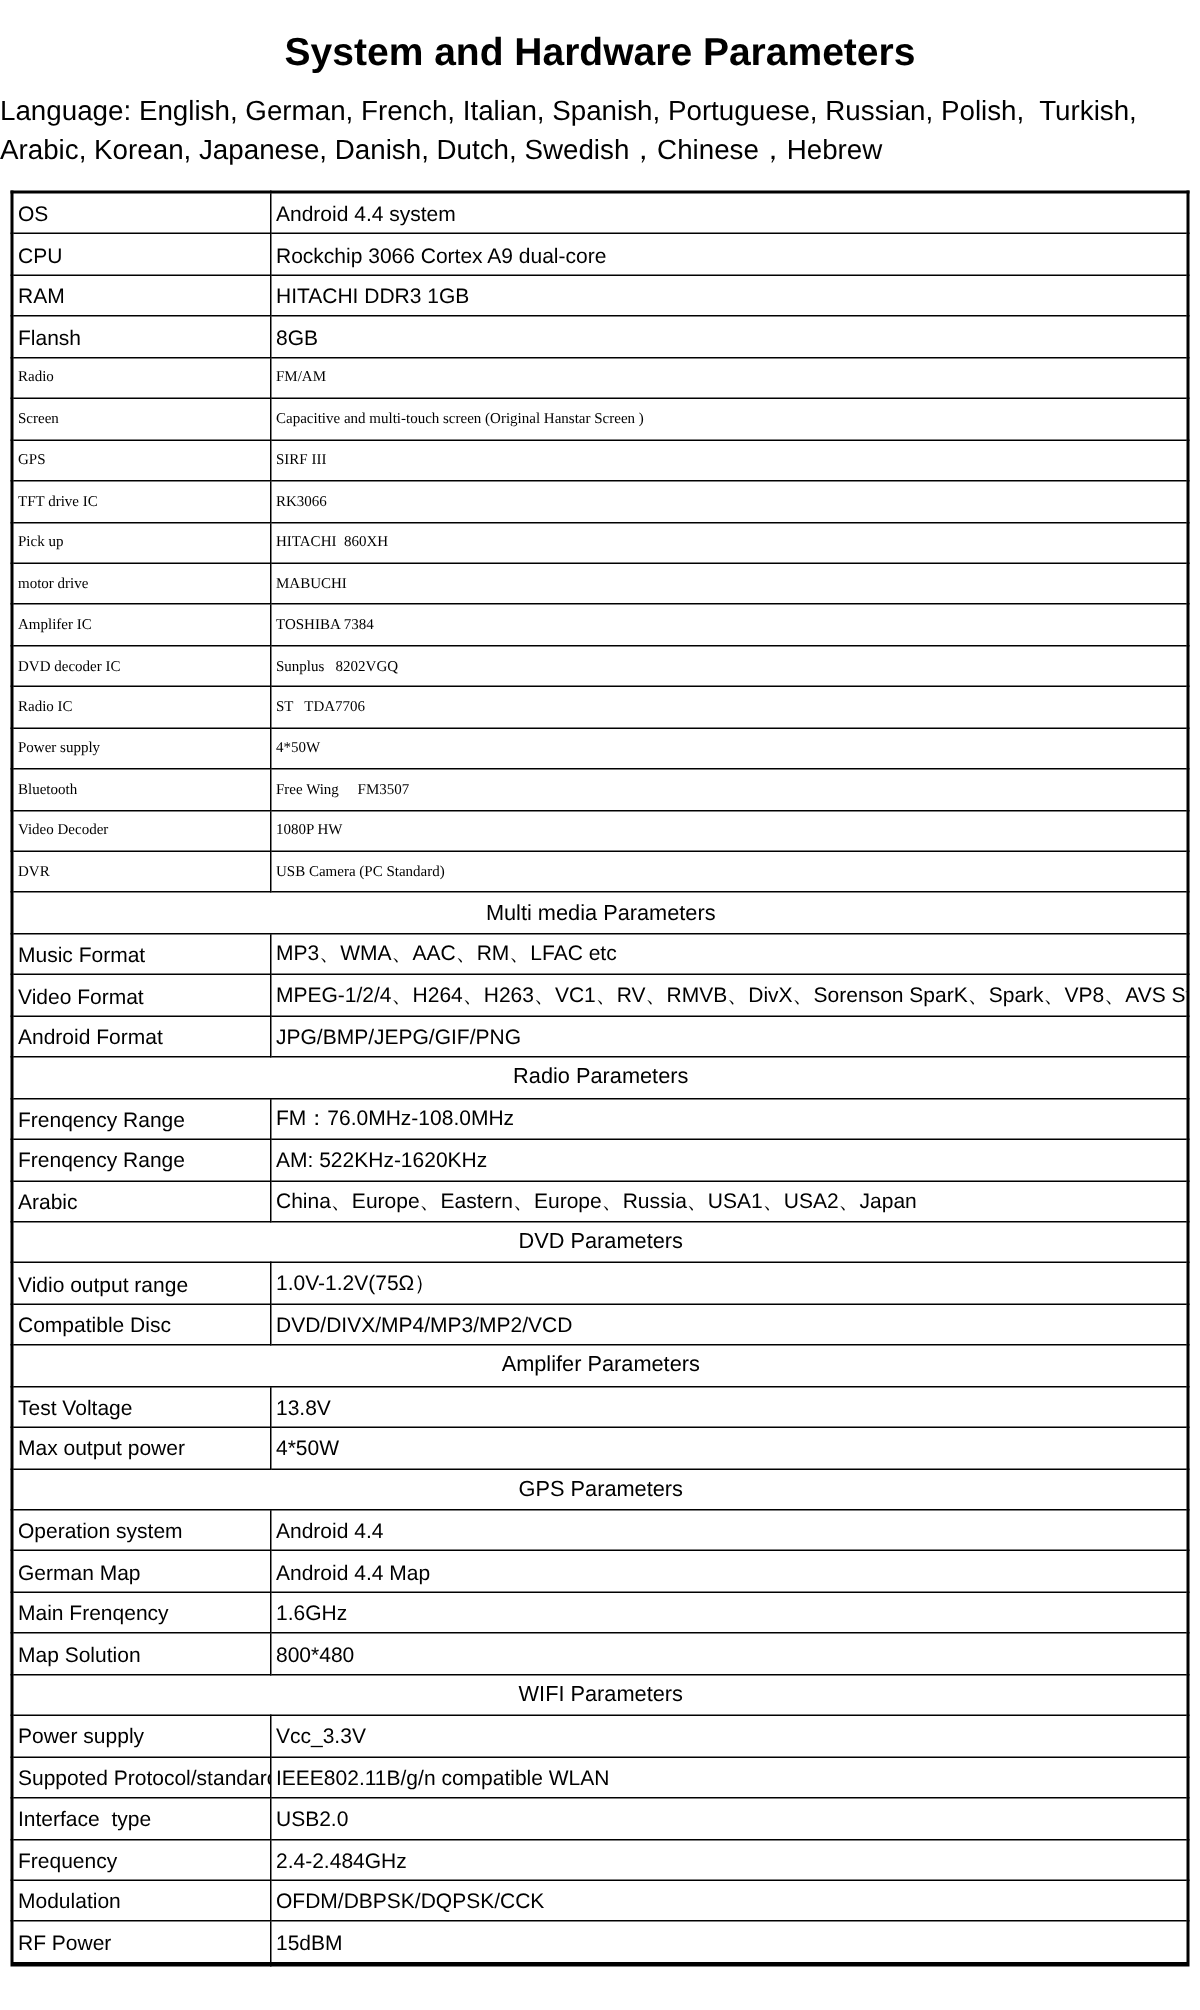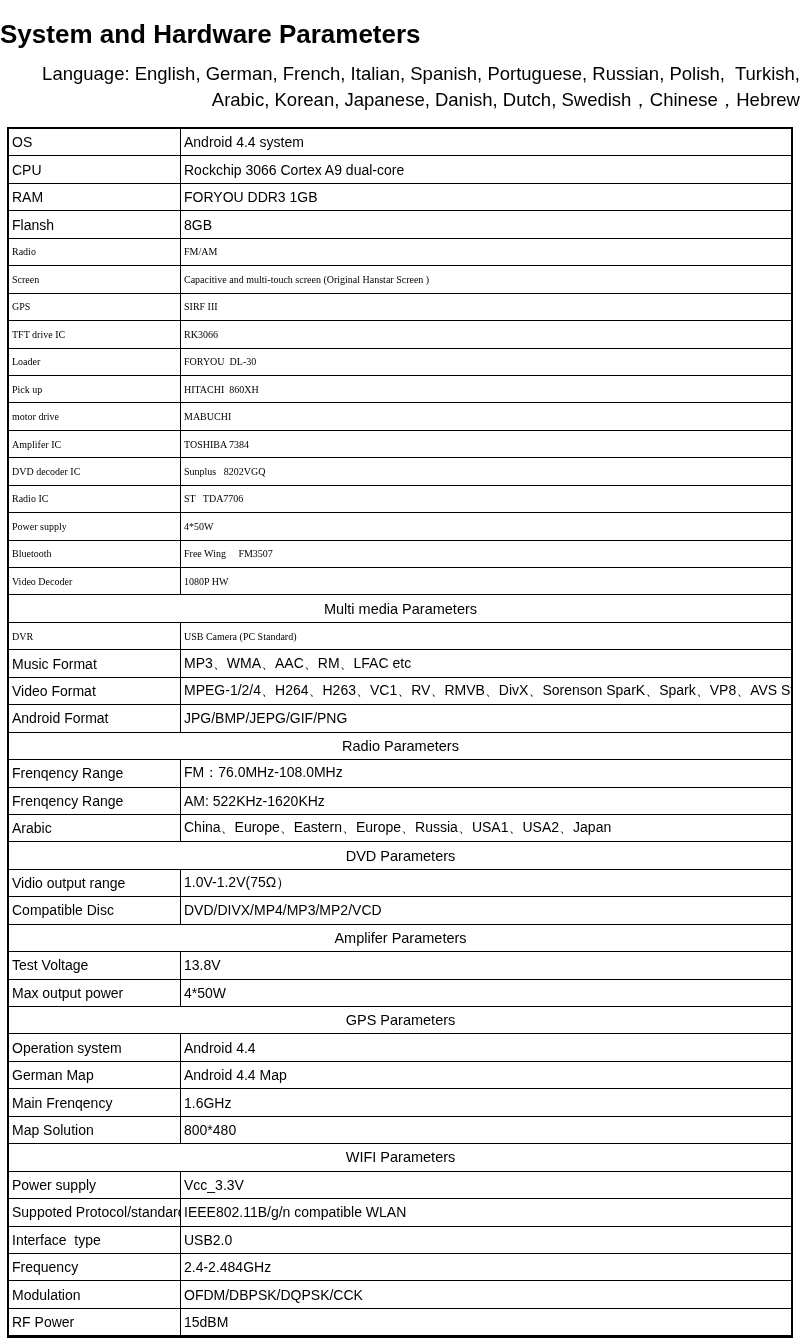--- a/index.html
+++ b/index.html
@@ -9,30 +9,30 @@
     width: 800px;
   }
   body {
     height: 1340px;
     font-family: "Liberation Sans", sans-serif;
     color: #000000;
     overflow: hidden;
   }
   .page-title {
     margin-top: 19px;
-    text-align: left;
+    text-align: center;
     font-size: 26px;
     font-weight: bold;
     letter-spacing: 0px;
     line-height: 30px;
     font-family: "Liberation Sans", sans-serif;
   }
   .language-block {
     margin-top: 12px;
-    text-align: right;
+    text-align: left;
     font-size: 18.5px;
     line-height: 26px;
     font-family: "Liberation Sans", sans-serif;
   }
   .language-block .lang-line {
     white-space: pre;
   }
   table.spec-table {
     margin: 14px 0 0 7px;
     width: 786px;
@@ -75,21 +75,21 @@
       <tr>
         <td class="label-col sans">OS</td>
         <td class="value-col sans">Android 4.4 system</td>
       </tr>
       <tr>
         <td class="label-col sans">CPU</td>
         <td class="value-col sans">Rockchip 3066 Cortex A9 dual-core</td>
       </tr>
       <tr>
         <td class="label-col sans">RAM</td>
-        <td class="value-col sans">FORYOU DDR3 1GB</td>
+        <td class="value-col sans">HITACHI DDR3 1GB</td>
       </tr>
       <tr>
         <td class="label-col sans">Flansh</td>
         <td class="value-col sans">8GB</td>
       </tr>
       <tr>
         <td class="label-col serif">Radio</td>
         <td class="value-col serif">FM/AM</td>
       </tr>
       <tr>
@@ -98,24 +98,20 @@
       </tr>
       <tr>
         <td class="label-col serif">GPS</td>
         <td class="value-col serif">SIRF III</td>
       </tr>
       <tr>
         <td class="label-col serif">TFT drive IC</td>
         <td class="value-col serif">RK3066</td>
       </tr>
       <tr>
-        <td class="label-col serif">Loader</td>
-        <td class="value-col serif">FORYOU  DL-30</td>
-      </tr>
-      <tr>
         <td class="label-col serif">Pick up</td>
         <td class="value-col serif">HITACHI  860XH</td>
       </tr>
       <tr>
         <td class="label-col serif">motor drive</td>
         <td class="value-col serif">MABUCHI</td>
       </tr>
       <tr>
         <td class="label-col serif">Amplifer IC</td>
         <td class="value-col serif">TOSHIBA 7384</td>
@@ -134,27 +130,27 @@
       </tr>
       <tr>
         <td class="label-col serif">Bluetooth</td>
         <td class="value-col serif">Free Wing     FM3507</td>
       </tr>
       <tr>
         <td class="label-col serif">Video Decoder</td>
         <td class="value-col serif">1080P HW</td>
       </tr>
       <tr>
-        <td colspan="2" class="section">Multi media Parameters</td>
-      </tr>
-      <tr>
         <td class="label-col serif">DVR</td>
         <td class="value-col serif">USB Camera (PC Standard)</td>
       </tr>
       <tr>
+        <td colspan="2" class="section">Multi media Parameters</td>
+      </tr>
+      <tr>
         <td class="label-col sans">Music Format</td>
         <td class="value-col sans">MP3、WMA、AAC、RM、LFAC etc</td>
       </tr>
       <tr>
         <td class="label-col sans">Video Format</td>
         <td class="value-col sans">MPEG-1/2/4、H264、H263、VC1、RV、RMVB、DivX、Sorenson SparK、Spark、VP8、AVS Stream...</td>
       </tr>
       <tr>
         <td class="label-col sans">Android Format</td>
         <td class="value-col sans">JPG/BMP/JEPG/GIF/PNG</td>

